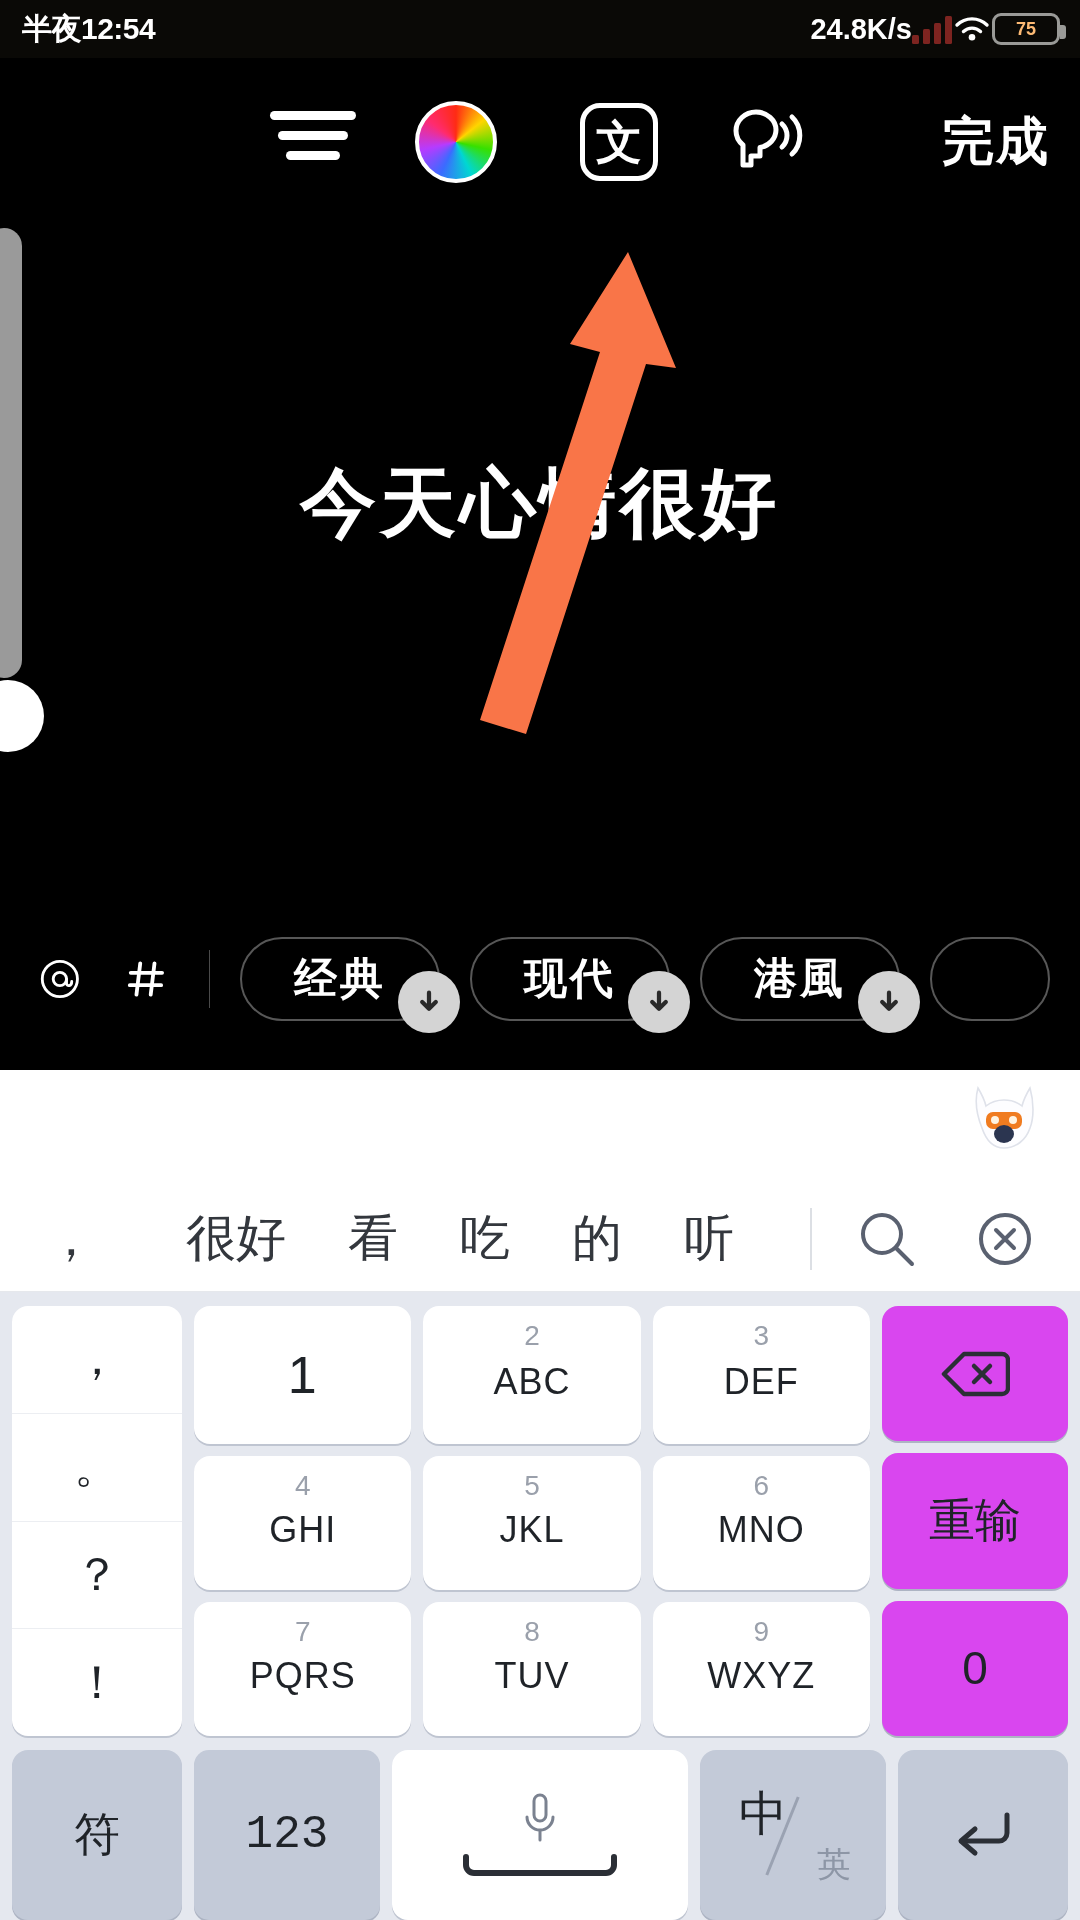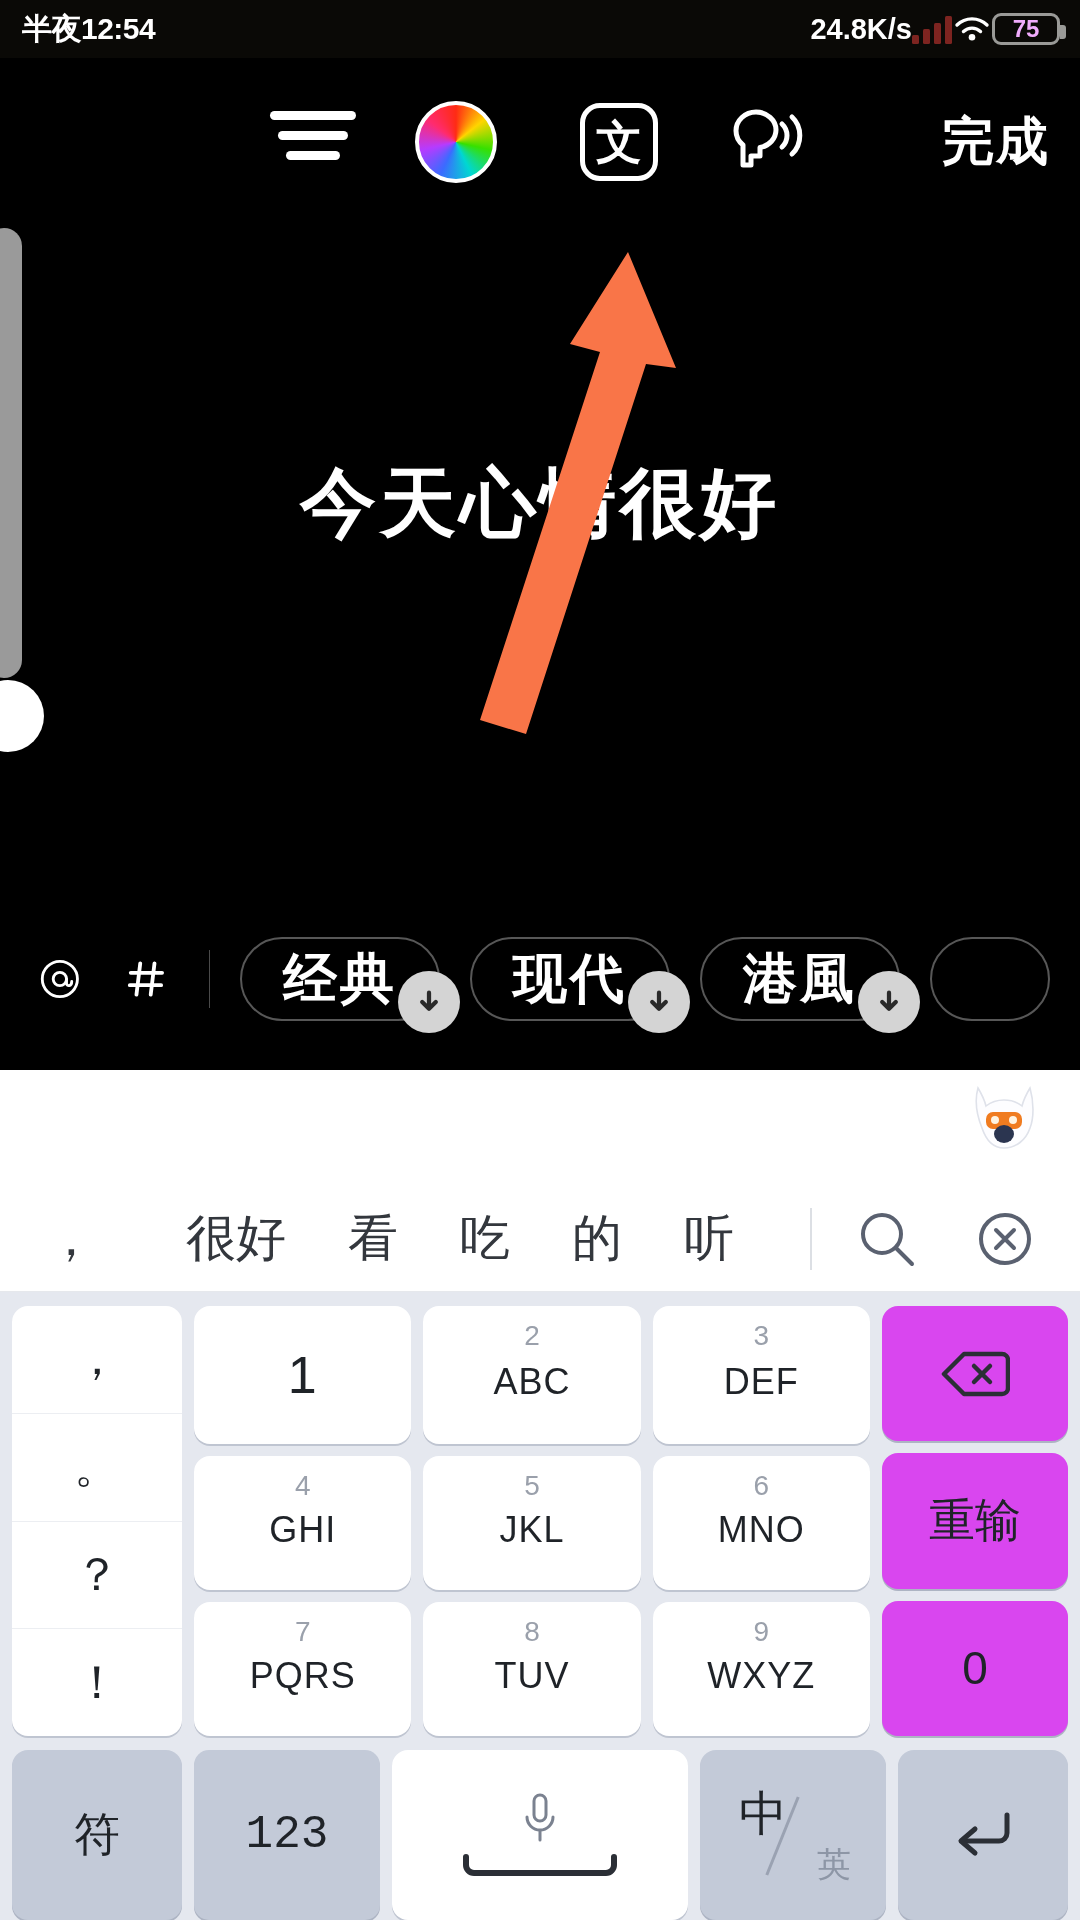--- a/index.html
+++ b/index.html
@@ -22,21 +22,21 @@
   #signal-bars i:nth-child(4){height:28px;}
   #wifi-icon{ width:40px; height:30px; }
   #battery{
     width:68px; height:32px; border:3px solid #9a9a97; border-radius:9px;
     display:flex; align-items:center; justify-content:center; position:relative;
   }
   #battery:after{
     content:""; position:absolute; right:-9px; top:9px; width:6px; height:14px;
     background:#9a9a97; border-radius:0 3px 3px 0;
   }
-  #battery-level{ font-size:24px; font-weight:700; color:#f0abfc; }
+  #battery-level{ font-size:18px; font-weight:700; color:#fdba74; }
 
   
   #editor{ position:absolute; left:0; top:58px; width:1080px; height:1012px; background:#000; }
 
   
   #top-toolbar{
     position:absolute; left:0; top:25px; width:1080px; height:110px;
     display:flex; align-items:center;
   }
   #align-icon{ position:absolute; left:270px; top:28px; width:86px; height:56px; }
@@ -86,21 +86,21 @@
     position:absolute; left:0; bottom:36px; width:1080px; height:110px;
     display:flex; align-items:center;
   }
   #at-icon{ margin-left:38px; width:92px; height:92px; }
   #hash-icon{ margin-left:44px; width:86px; height:86px; }
   #chip-divider{ width:3px; height:58px; background:#4a4a4a; margin:0 30px 0 42px; }
   .style-chip{
     position:relative; flex:0 0 auto; height:84px; min-width:200px;
     border:2px solid #575757; border-radius:42px; margin-right:30px;
     display:flex; align-items:center; justify-content:center;
-    color:#fff; font-size:54px; font-weight:700; letter-spacing:3px;
+    color:#fff; font-size:43px; font-weight:700; letter-spacing:3px;
   }
   .chip-download{
     position:absolute; right:-22px; bottom:-14px; width:62px; height:62px;
     background:#d4d4d4; border-radius:50%;
     display:flex; align-items:center; justify-content:center;
   }
   .chip-partial{ min-width:120px; }
 
   
   #keyboard{ position:absolute; left:0; top:1070px; width:1080px; height:850px; background:#fff; }

